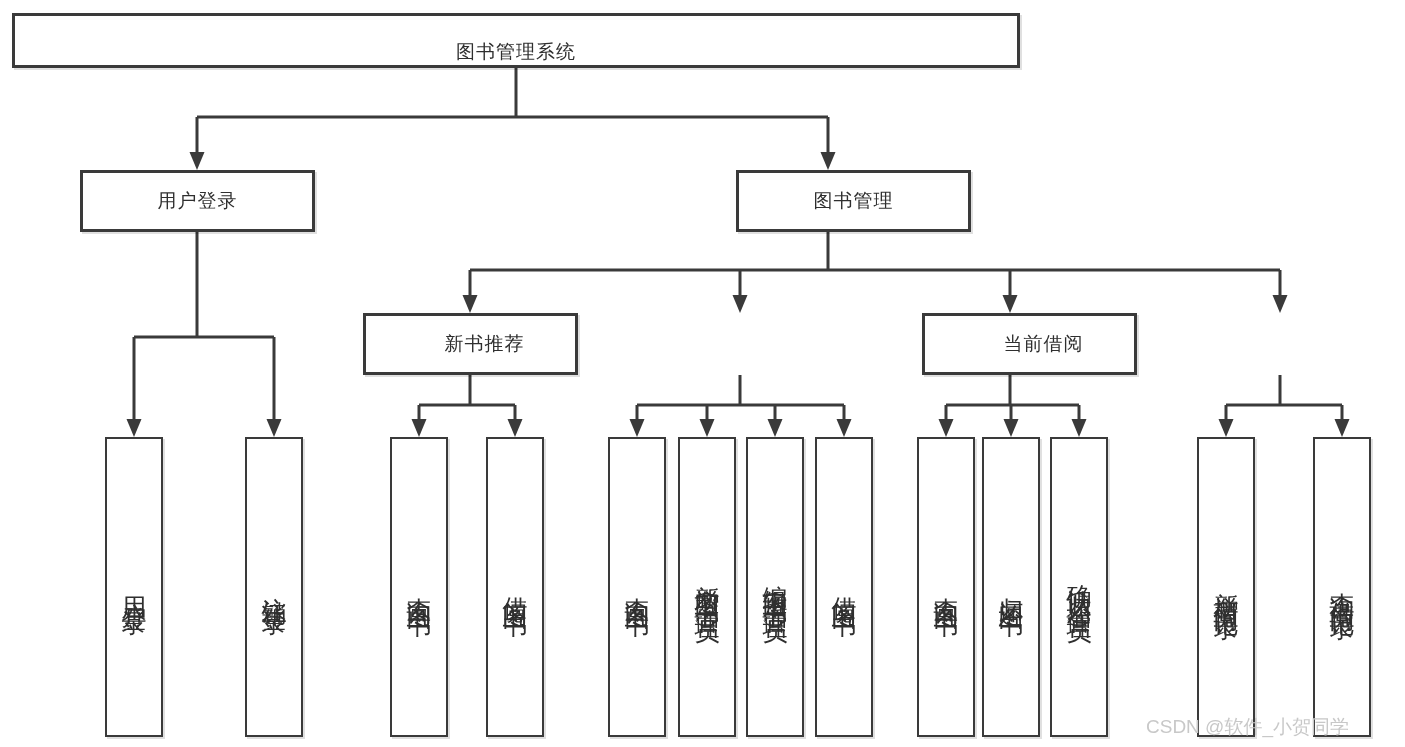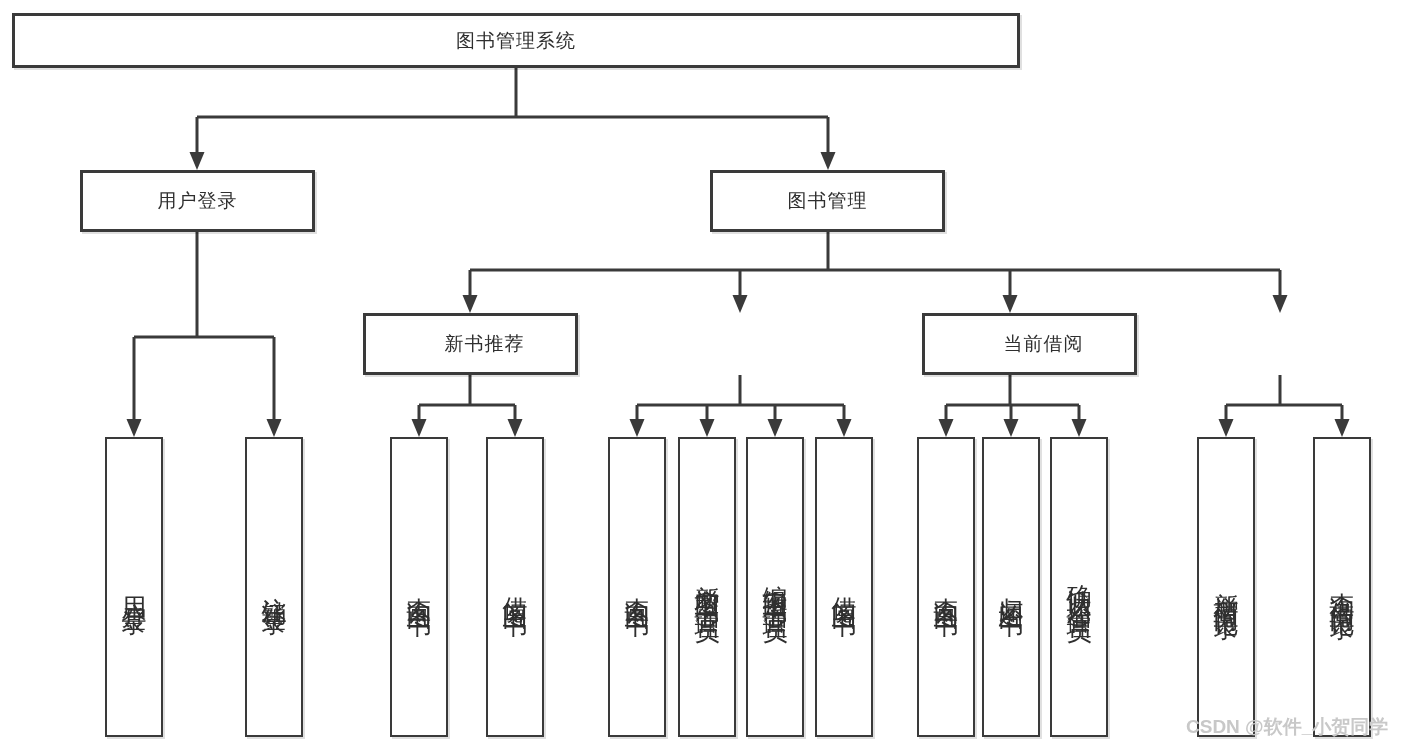--- a/index.html
+++ b/index.html
@@ -24,21 +24,21 @@
     position:absolute;
     background:#fff;
     border:3px solid var(--line);
     display:flex;align-items:center;justify-content:center;
     color:var(--text);
     font-size:19px;
     letter-spacing:1px;
     z-index:2;
     box-shadow:2px 2px 0 rgba(0,0,0,0.12);
   }
-  .node.root{left:12px;top:13px;width:1008px;height:55px;}
+  .node.root{left:12px;top:13px;width:1008px;height:55px;align-items:flex-end;}
   .node.lvl2{top:170px;width:235px;height:62px;}
   .node.lvl3{top:313px;width:215px;height:62px;padding-left:28px;}
   .leaf{
     position:absolute;
     top:437px;width:58px;height:300px;
     background:#fff;
     border:2.5px solid var(--line);
     display:flex;align-items:center;justify-content:center;
     z-index:2;
     box-shadow:2px 2px 0 rgba(0,0,0,0.12);
@@ -46,27 +46,26 @@
   .leaf span{
     writing-mode:vertical-rl;
     line-height:1;
     white-space:nowrap;
     font-size:25px;
     letter-spacing:5px;
     color:var(--text);
   }
   .watermark{
     position:absolute;
-    left:1186px;top:714px;
+    left:1146px;top:714px;
     font-size:19px;
     color:var(--watermark);
     z-index:10;
     white-space:nowrap;
     pointer-events:none;
-    font-weight:bold;
   }
 </style>
 </head>
 <body>
 
 <div class="canvas">
 
   <svg class="connector" width="1405" height="747" viewBox="0 0 1405 747">
 
     <path d="M516 68 V117 M197 117 H828 M197 117 V152 M828 117 V152"></path>
@@ -103,21 +102,21 @@
     <polygon points="1334.5,419 1349.5,419 1342,437"></polygon>
   </svg>
 
   <div class="node root">
     <span>图书管理系统</span>
   </div>
 
   <div class="node lvl2" style="left:80px">
     <span>用户登录</span>
   </div>
-  <div class="node lvl2" style="left:710px">
+  <div class="node lvl2" style="left:736px">
     <span>图书管理</span>
   </div>
 
   <div class="node lvl3" style="left:363px">
     <span>新书推荐</span>
   </div>
   <div class="node lvl3" style="left:922px">
     <span>当前借阅</span>
   </div>
 

